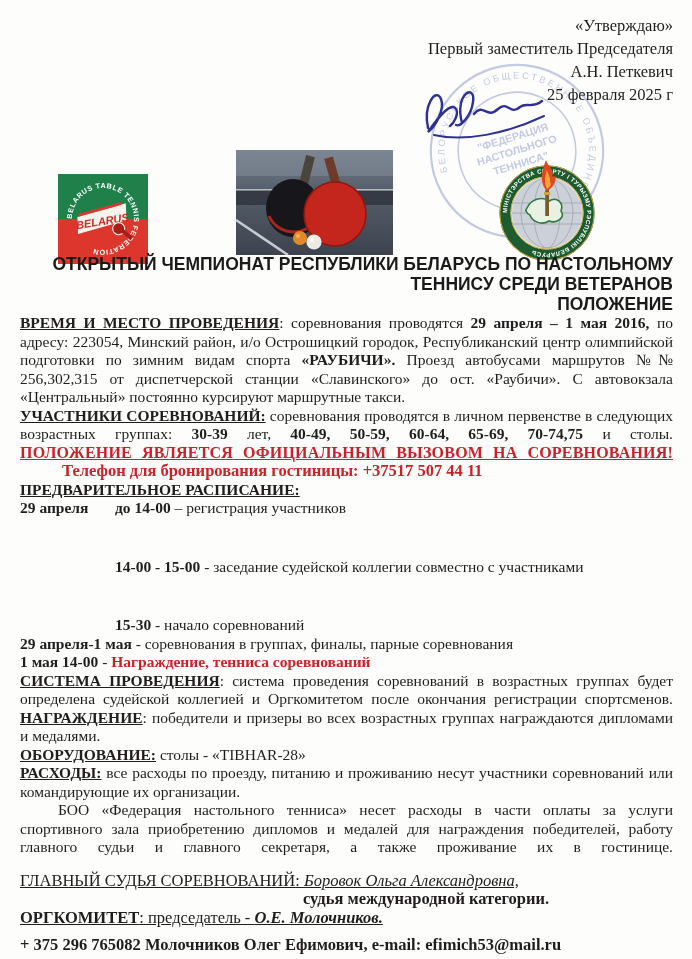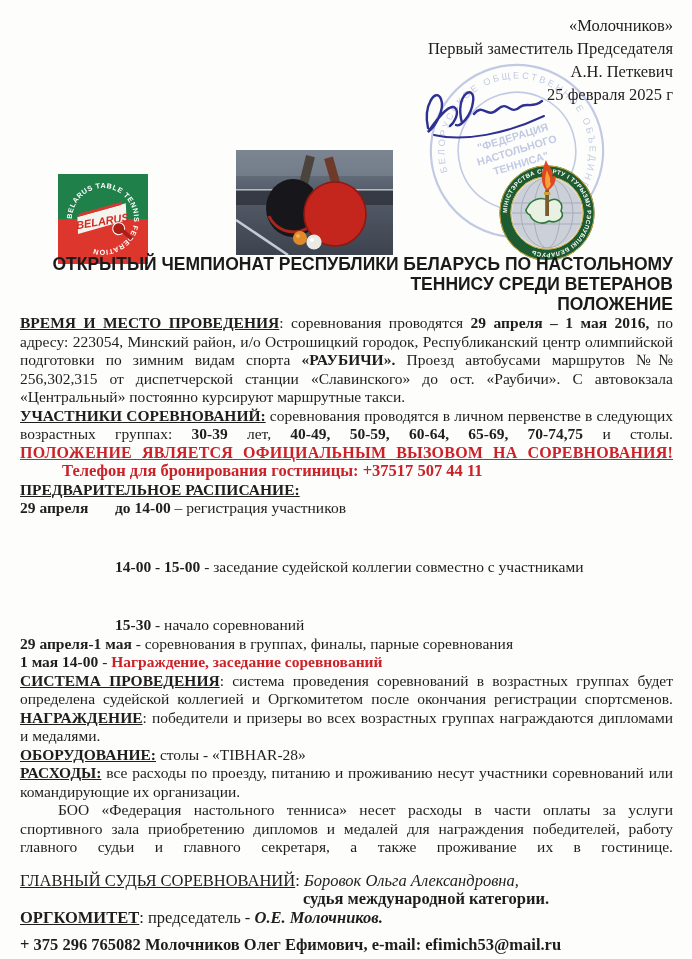--- a/index.html
+++ b/index.html
@@ -50,21 +50,21 @@
   .i{font-style:italic;}
   .u{text-decoration:underline;}
   .red{color:var(--red);}
   .call-line{font-size:16px; letter-spacing:.2px;}
   .phone-line{padding-left:42px; font-size:16.5px;}
   .sched-date{display:inline-block; width:95px; font-weight:bold;}
   .indent{padding-left:95px;margin-top:40px;}
   .first-indent{text-indent:38px;}
   .gap-big{height:15px;}
   .gap-small{height:9px;}
-  .judge-line{font-size:16.5px;}
+  .judge-line{font-size:16.5px;text-decoration:underline;}
   .judge-title{padding-left:283px; font-size:16.5px;}
   .contact-line{font-size:16.5px;}
 </style>
 </head>
 <body>
 
 <div class="page">
 
   <svg class="art stamp-svg" viewBox="0 0 190 190">
     <g transform="rotate(-17 95 95)" fill="none" stroke="#7084c2">
@@ -85,21 +85,21 @@
   <svg class="art sig-svg" viewBox="0 0 140 78">
     <g fill="none" stroke="#2e3192" stroke-width="2.4" stroke-linecap="round">
       <path d="M16,52 C11,29 24,11 29,23 C33,33 24,50 16,56 C28,39 39,26 44,33 C47,38 42,47 38,50"></path>
       <path d="M50,47 C42,17 64,7 61,26 C59,41 48,51 44,49"></path>
       <path d="M62,38 C72,26 74,44 86,33 C96,24 98,40 108,31 C114,26 120,33 130,25"></path>
       <path d="M22,59 C52,66 94,58 132,40" stroke-width="2"></path>
     </g>
   </svg>
 
   <div class="approval">
-    <div>«Молочников»</div>
+    <div>«Утверждаю»</div>
     <div>Первый заместитель Председателя</div>
     <div>А.Н. Петкевич</div>
     <div>25 февраля 2025 г</div>
   </div>
 
   <svg class="art fttb-svg" viewBox="0 0 90 90">
     <rect x="0" y="0" width="90" height="45" fill="#20804a"></rect>
     <rect x="0" y="45" width="90" height="45" fill="#dd372d"></rect>
     <path id="fttbring" d="M14,45 A31,31 0 1 1 76,45 A31,31 0 1 1 14,45" fill="none"></path>
     <text font-family="Liberation Sans, sans-serif" font-size="7.2" font-weight="bold" letter-spacing=".6" fill="#ffffff">
@@ -179,21 +179,21 @@
     <p class="jl call-line"><span class="b u red">ПОЛОЖЕНИЕ ЯВЛЯЕТСЯ ОФИЦИАЛЬНЫМ ВЫЗОВОМ НА СОРЕВНОВАНИЯ!</span></p>
     <p class="phone-line"><span class="b red">Телефон для бронирования гостиницы: +37517 507 44 11</span></p>
 
     <p><span class="b u">ПРЕДВАРИТЕЛЬНОЕ РАСПИСАНИЕ:</span></p>
     <div>
       <span class="sched-date">29 апреля</span><span><span class="b">до 14-00</span><span> – регистрация участников</span></span>
     </div>
     <div class="indent"><span class="b">14-00 - 15-00</span><span> - заседание судейской коллегии совместно с участниками</span></div>
     <div class="indent"><span class="b">15-30</span><span> - начало соревнований</span></div>
     <div><span class="b">29 апреля-1 мая</span><span> - соревнования в группах, финалы, парные соревнования</span></div>
-    <div><span class="b">1 мая  14-00</span><span> - </span><span class="b red">Награждение, заседание соревнований</span></div>
+    <div><span class="b">1 мая  14-00</span><span> - </span><span class="b red">Награждение, тенниса соревнований</span></div>
 
     <p class="jl"><span class="b u">СИСТЕМА ПРОВЕДЕНИЯ</span><span>: система проведения соревнований в возрастных группах будет определена судейской коллегией и Оргкомитетом после окончания регистрации спортсменов.</span></p>
     <p class="just"><span class="b u">НАГРАЖДЕНИЕ</span><span>: победители и призеры во всех возрастных группах награждаются дипломами и медалями.</span></p>
     <p><span class="b u">ОБОРУДОВАНИЕ:</span><span> столы - «TIBHAR-28»</span></p>
     <p class="just"><span class="b u">РАСХОДЫ:</span><span> все расходы по проезду, питанию и проживанию несут участники соревнований или командирующие их организации.</span></p>
     <p class="jl first-indent"><span>БОО «Федерация настольного тенниса» несет расходы в части оплаты за услуги спортивного зала приобретению дипломов и медалей для награждения победителей, работу главного судьи и главного секретаря, а также проживание их в гостинице.</span></p>
 
     <div class="gap-big"></div>
     <p class="judge-line"><span class="u">ГЛАВНЫЙ СУДЬЯ СОРЕВНОВАНИЙ</span><span>: </span><span class="i">Боровок Ольга Александровна,</span></p>
     <p class="judge-title"><span class="b">судья международной категории.</span></p>

